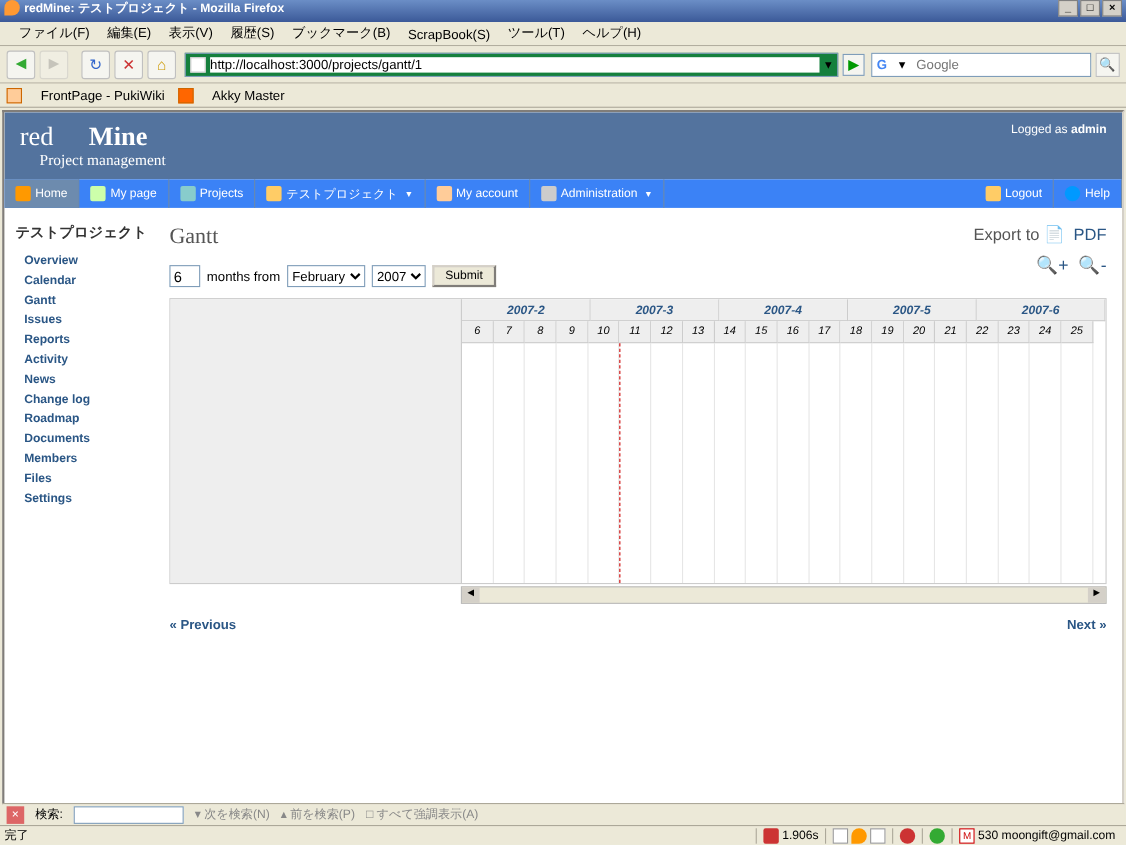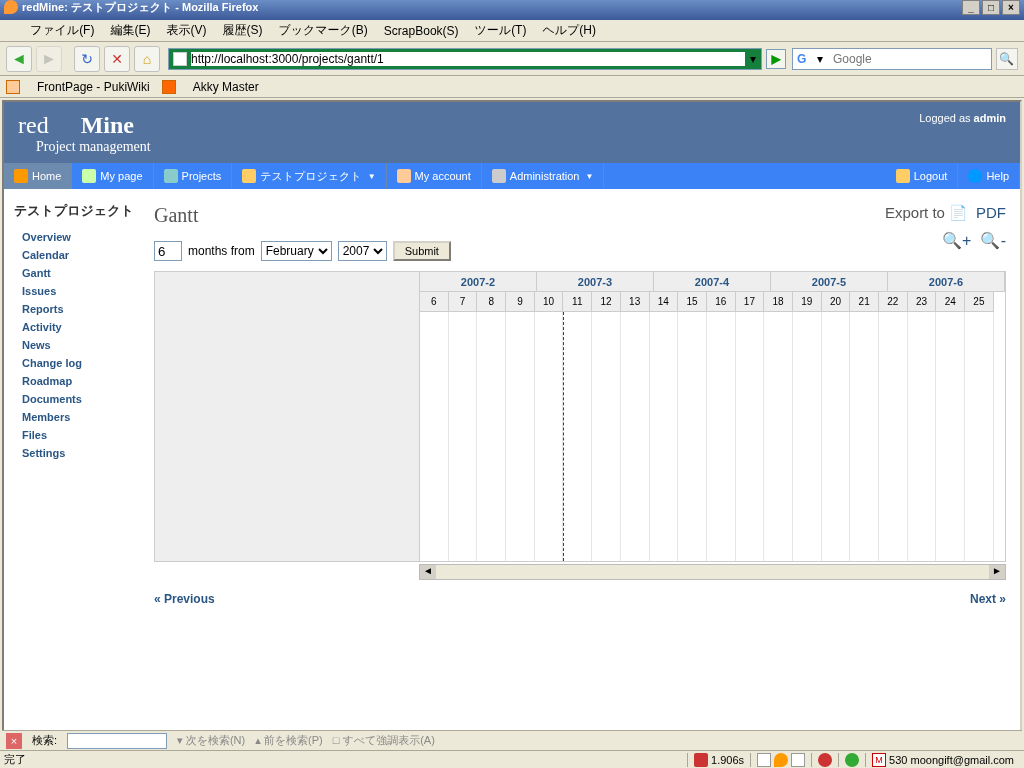--- a/index.html
+++ b/index.html
@@ -4,21 +4,21 @@
 <style>
 * { box-sizing: border-box; margin: 0; padding: 0; }
 body { font-family: "MS PGothic", Arial, sans-serif; font-size: 12px; background: #ece9d8; overflow: hidden; width: 1024px; height: 768px; }
 
 
 .titlebar { background: linear-gradient(#6b8ec6,#3b5998); height: 20px; display: flex; align-items: flex-start; padding: 0 4px; color: #fff; font-weight: bold; font-size: 11px; }
 .titlebar .favicon { width: 14px; height: 14px; background: #ff9933; border-radius: 7px 7px 7px 0; margin-right: 4px; }
 .titlebar .spacer { flex: 1; }
 .winbtn { width: 18px; height: 15px; background: #d4d0c8; border: 1px solid #808080; margin-left: 2px; text-align: center; line-height: 13px; font-size: 10px; cursor: pointer; color: #000; }
 
-.menubar { background: #ece9d8; height: 22px; display: flex; align-items: center; padding: 0 22px; border-bottom: 1px solid #aca899; }
+.menubar { background: #ece9d8; height: 22px; display: flex; align-items: center; padding: 0 9px; border-bottom: 1px solid #aca899; }
 .menubar .item { padding: 2px 8px; cursor: pointer; }
 
 .navbar { background: #ece9d8; height: 34px; display: flex; align-items: center; padding: 0 6px; border-bottom: 1px solid #aca899; }
 .navbtn { width: 26px; height: 26px; border: 1px solid #c0c0c0; border-radius: 3px; margin-right: 4px; display: flex; align-items: center; justify-content: center; cursor: pointer; background: #f5f5f0; }
 .navbtn.disabled { opacity: .45; }
 .urlbox { flex: 1; height: 22px; border: 1px solid #7f9db9; background: #15803d; display: flex; align-items: center; margin: 0 4px; }
 .urlbox .fav { width: 14px; height: 14px; background: #fff; border: 1px solid #ccc; margin: 0 4px; }
 .urlbox input { border: none; outline: none; flex: 1; font-size: 12px; }
 .urlbox .dd { width: 16px; text-align: center; cursor: pointer; }
 .gobox { width: 20px; height: 20px; border: 1px solid #7f9db9; background: #f5f5f0; display: flex; align-items: center; justify-content: center; cursor: pointer; margin-right: 6px; color: #090; font-weight: bold; }
@@ -68,21 +68,21 @@
 .export a { color: #2a5685; text-decoration: none; margin-left: 4px; }
 .export .pdfico { color: #c00; }
 
 .formrow { margin: 14px 0 10px; display: flex; align-items: center; gap: 6px; }
 .formrow input[type=text] { width: 28px; height: 20px; border: 1px solid #7f9db9; padding: 0 3px; }
 .formrow select { height: 20px; border: 1px solid #7f9db9; background: #fff; font-size: 12px; }
 .formrow .submit { height: 20px; border: 2px outset #d4d0c8; background: #ece9d8; padding: 0 10px; font-size: 11px; cursor: pointer; }
 .zoom { float: right; }
 .zoom span { font-size: 16px; cursor: pointer; margin-left: 6px; color: #2a5685; }
 
-.gantt { border: 1px solid #ccc; position: relative; height: 291px; background: #fff; }
+.gantt { border: 1px solid #ccc; position: relative; height: 260px; background: #fff; font-style: italic; }
 .gantt .left { position: absolute; top: 0; bottom: 0; left: 0; width: 265px; border-right: 1px solid #ccc; background: #eee; }
 .gantt .right { position: absolute; top: 0; bottom: 0; left: 265px; right: 0; overflow: hidden; }
 .monthrow { height: 20px; display: flex; }
 .monthrow .mcell { flex: 1; border-right: 1px solid #ccc; border-bottom: 1px solid #ccc; text-align: center; font-size: 11px; font-weight: bold; color: #2a5685; line-height: 20px; background: #eee; }
 .weekrow { height: 20px; display: flex; }
 .weekrow .wcell { width: 28.7px; border-right: 1px solid #ccc; border-bottom: 1px solid #ccc; text-align: center; font-size: 10px; line-height: 20px; background: #eee; }
 .ganttbody { position: absolute; top: 40px; bottom: 0; left: 0; right: 0; display: flex; }
 .ganttbody .col { width: 28.7px; border-right: 1px solid #e6e6e6; }
 .ganttbody .today { border-left: 1px dashed #c00; position: absolute; top: 0; bottom: 0; left: 143px; }
 

